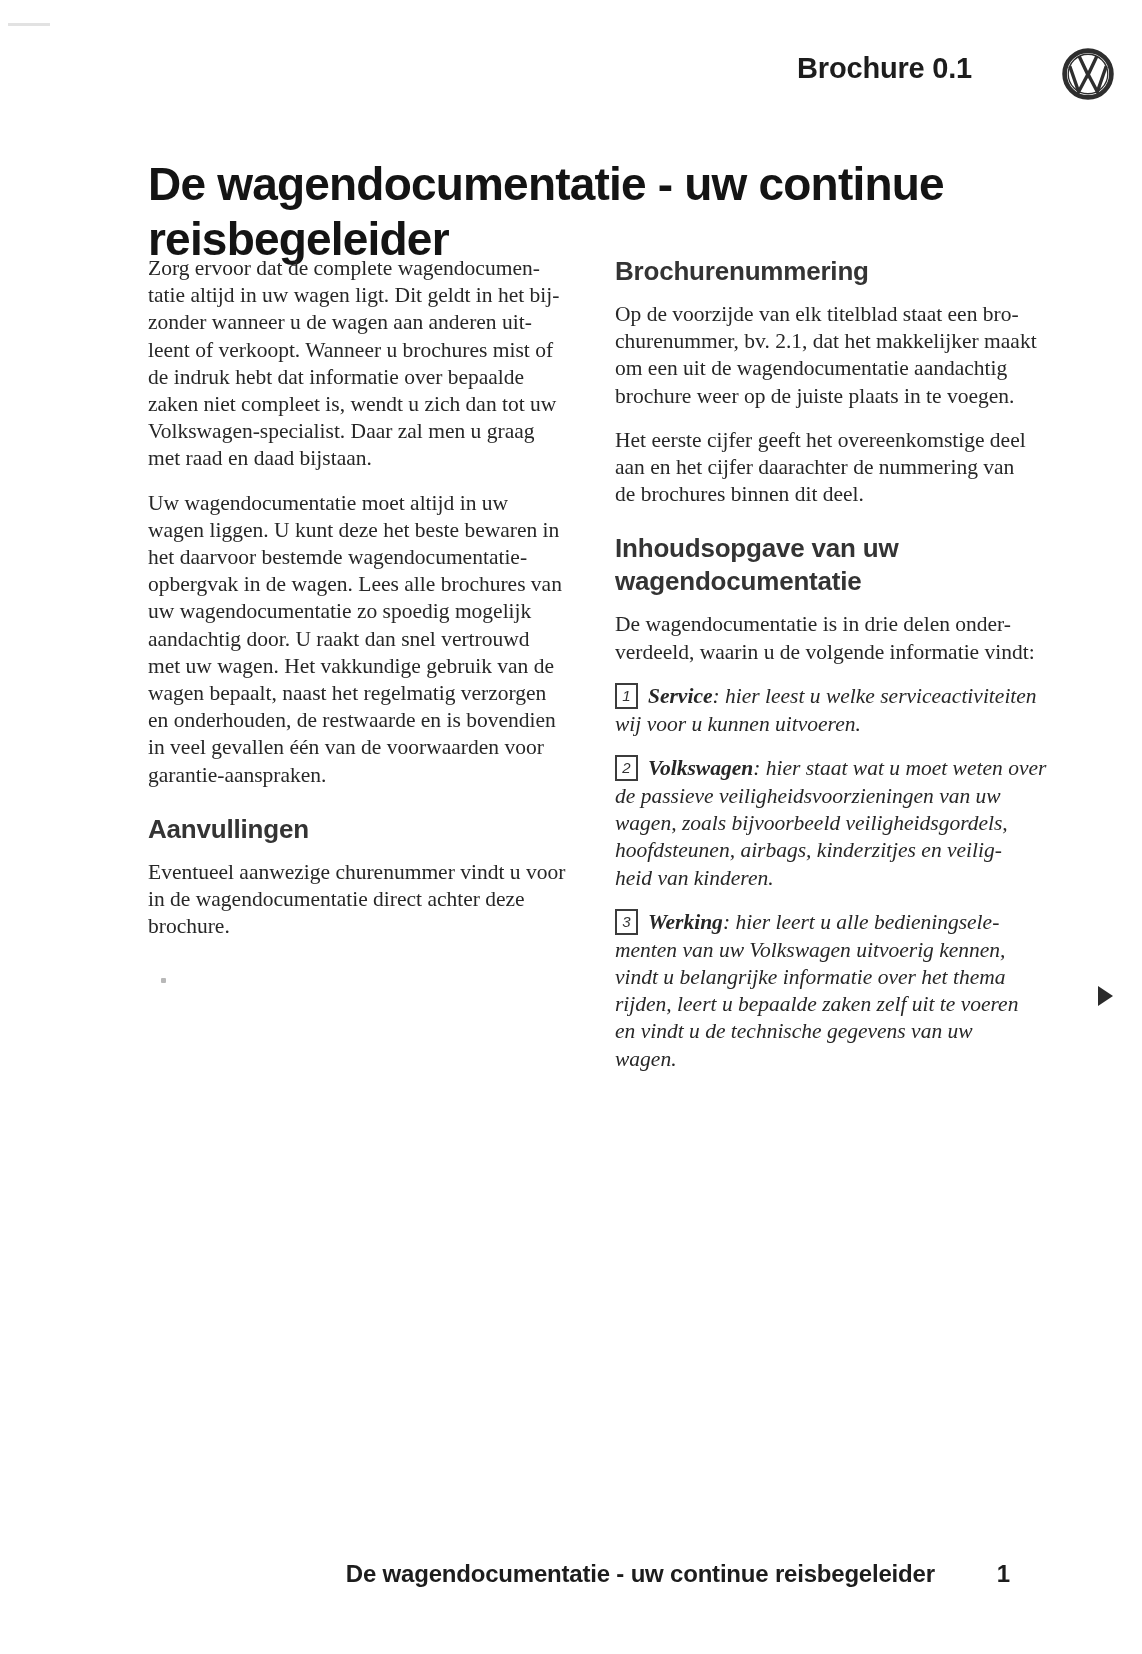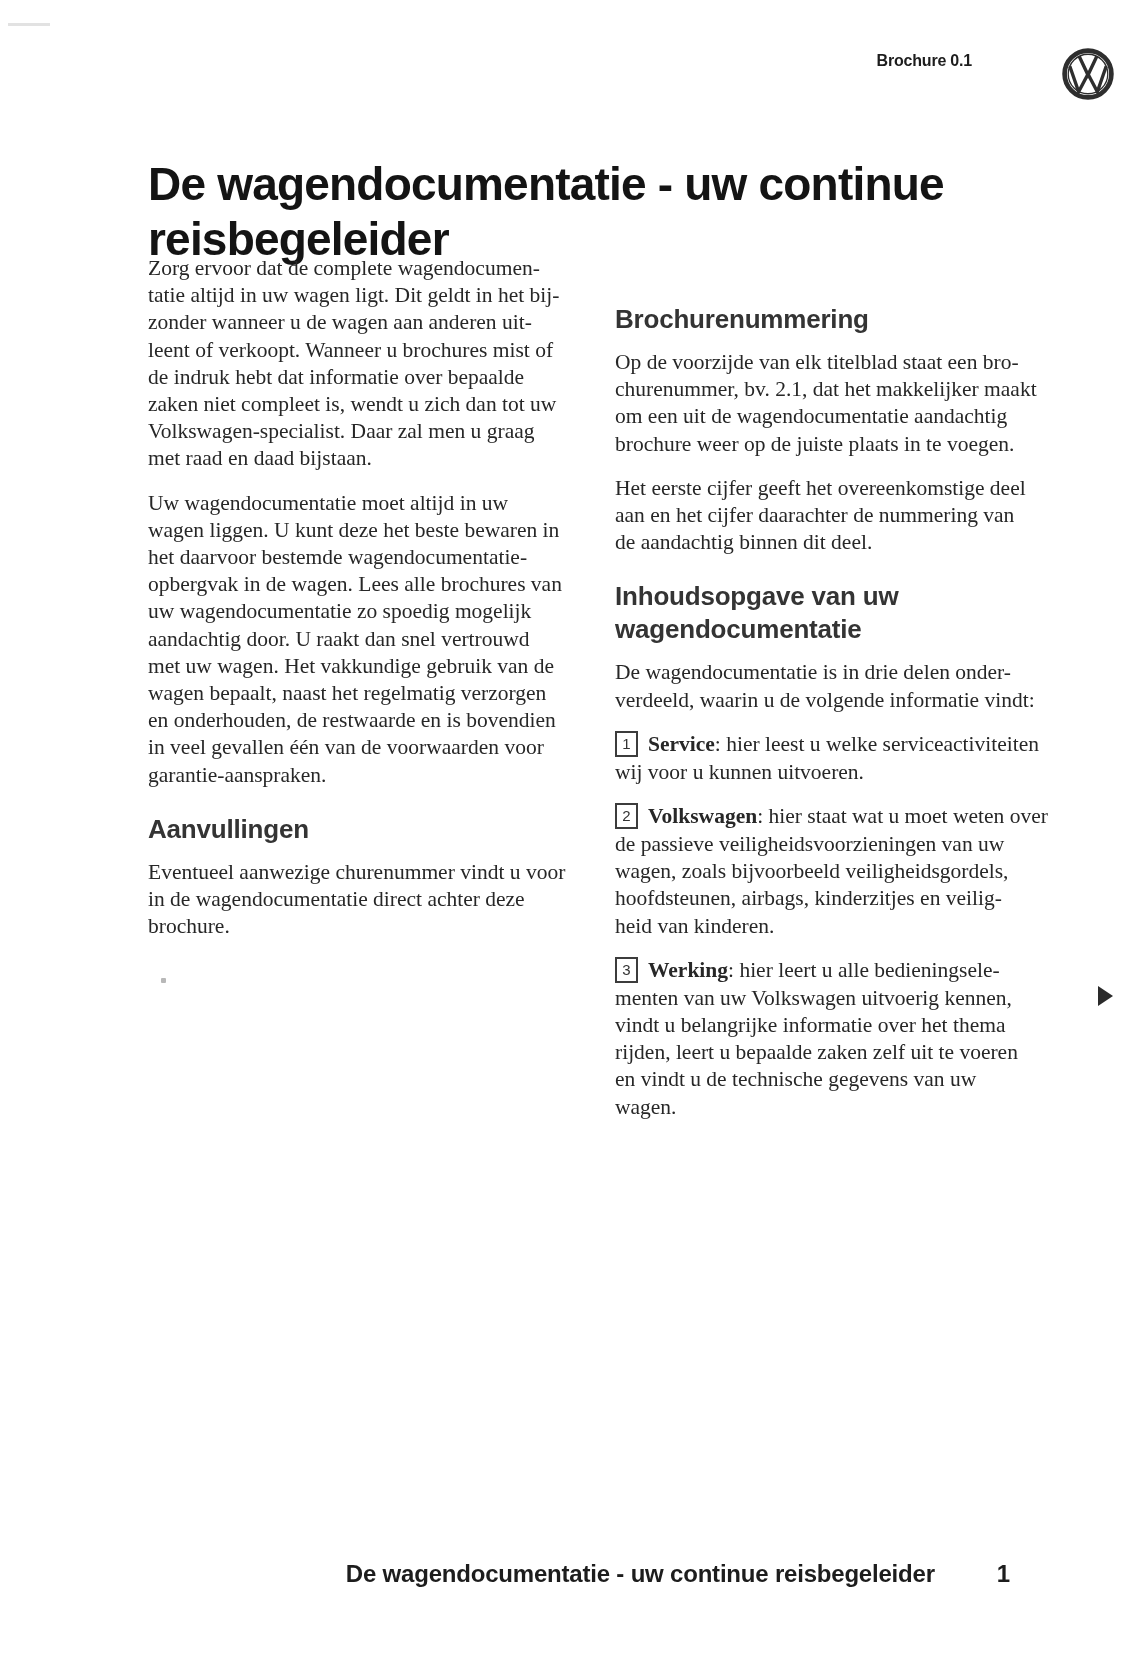--- a/index.html
+++ b/index.html
@@ -9,40 +9,40 @@
     background: #ffffff;
     font-family: "Liberation Sans", sans-serif;
     color: #262626;
     overflow: hidden;
   }
 
   
   .header {
     position: absolute; top: 52px; right: 170px;
     display: flex; gap: 1px; align-items: baseline;
-    font-weight: 700; font-size: 16px; color: #1d1d1d;
+    font-weight: 700; font-size: 29px; color: #1d1d1d;
     letter-spacing: -0.2px;
   }
   .vw-logo {
     position: absolute; top: 48px; left: 1062px;
     width: 52px; height: 52px;
   }
 
   
   .page-title {
     position: absolute; top: 126px; left: 148px;
     font-weight: 700; font-size: 46px; line-height: 55px;
     color: #141414; letter-spacing: -0.8px;
     white-space: pre;
   }
 
   
   .col { position: absolute; top: 255px; }
   .col-left  { left: 148px; width: 445px; }
-  .col-right { left: 615px; width: 450px; margin-top: 48px; }
+  .col-right { left: 615px; width: 450px; }
 
   .sec-heading {
     font-weight: 700; font-size: 26px; line-height: 33px;
     color: #343434; letter-spacing: -0.2px;
     margin: 0 0 13px 0;
     white-space: pre;
   }
   .sec-heading.mt { margin-top: 24px; }
 
   .body-text {
@@ -52,20 +52,21 @@
     margin: 0 0 17px 0;
     white-space: pre;
   }
 
   
   .doc-item {
     font-family: "Liberation Serif", serif;
     font-size: 21.5px; line-height: 27.2px;
     color: #272727;
     margin: 0 0 17px 0;
+    font-style: italic;
   }
   .num-box {
     display: inline-block;
     width: 19px; height: 22px;
     border: 2px solid #3c3c3c;
     text-align: center;
     font-family: "Liberation Sans", sans-serif;
     font-size: 15px; line-height: 22px;
     color: #333;
     margin-right: 10px;
@@ -150,21 +151,21 @@
 </div>
 
 <div class="col col-right">
   <h2 class="sec-heading">Brochurenummering</h2>
   <p class="body-text">Op de voorzijde van elk titelblad staat een bro-
 churenummer, bv. 2.1, dat het makkelijker maakt
 om een uit de wagendocumentatie aandachtig
 brochure weer op de juiste plaats in te voegen.</p>
   <p class="body-text">Het eerste cijfer geeft het overeenkomstige deel
 aan en het cijfer daarachter de nummering van
-de aandachtig binnen dit deel.</p>
+de brochures binnen dit deel.</p>
 
   <h2 class="sec-heading mt">Inhoudsopgave van uw
 wagendocumentatie</h2>
   <p class="body-text">De wagendocumentatie is in drie delen onder-
 verdeeld, waarin u de volgende informatie vindt:</p>
 
   <p class="doc-item"><span class="num-box">1</span><span class="doc-term">Service</span><span class="doc-text">: hier leest u welke serviceactiviteiten
 wij voor u kunnen uitvoeren.</span></p>
 
   <p class="doc-item"><span class="num-box">2</span><span class="doc-term">Volkswagen</span><span class="doc-text">: hier staat wat u moet weten over

